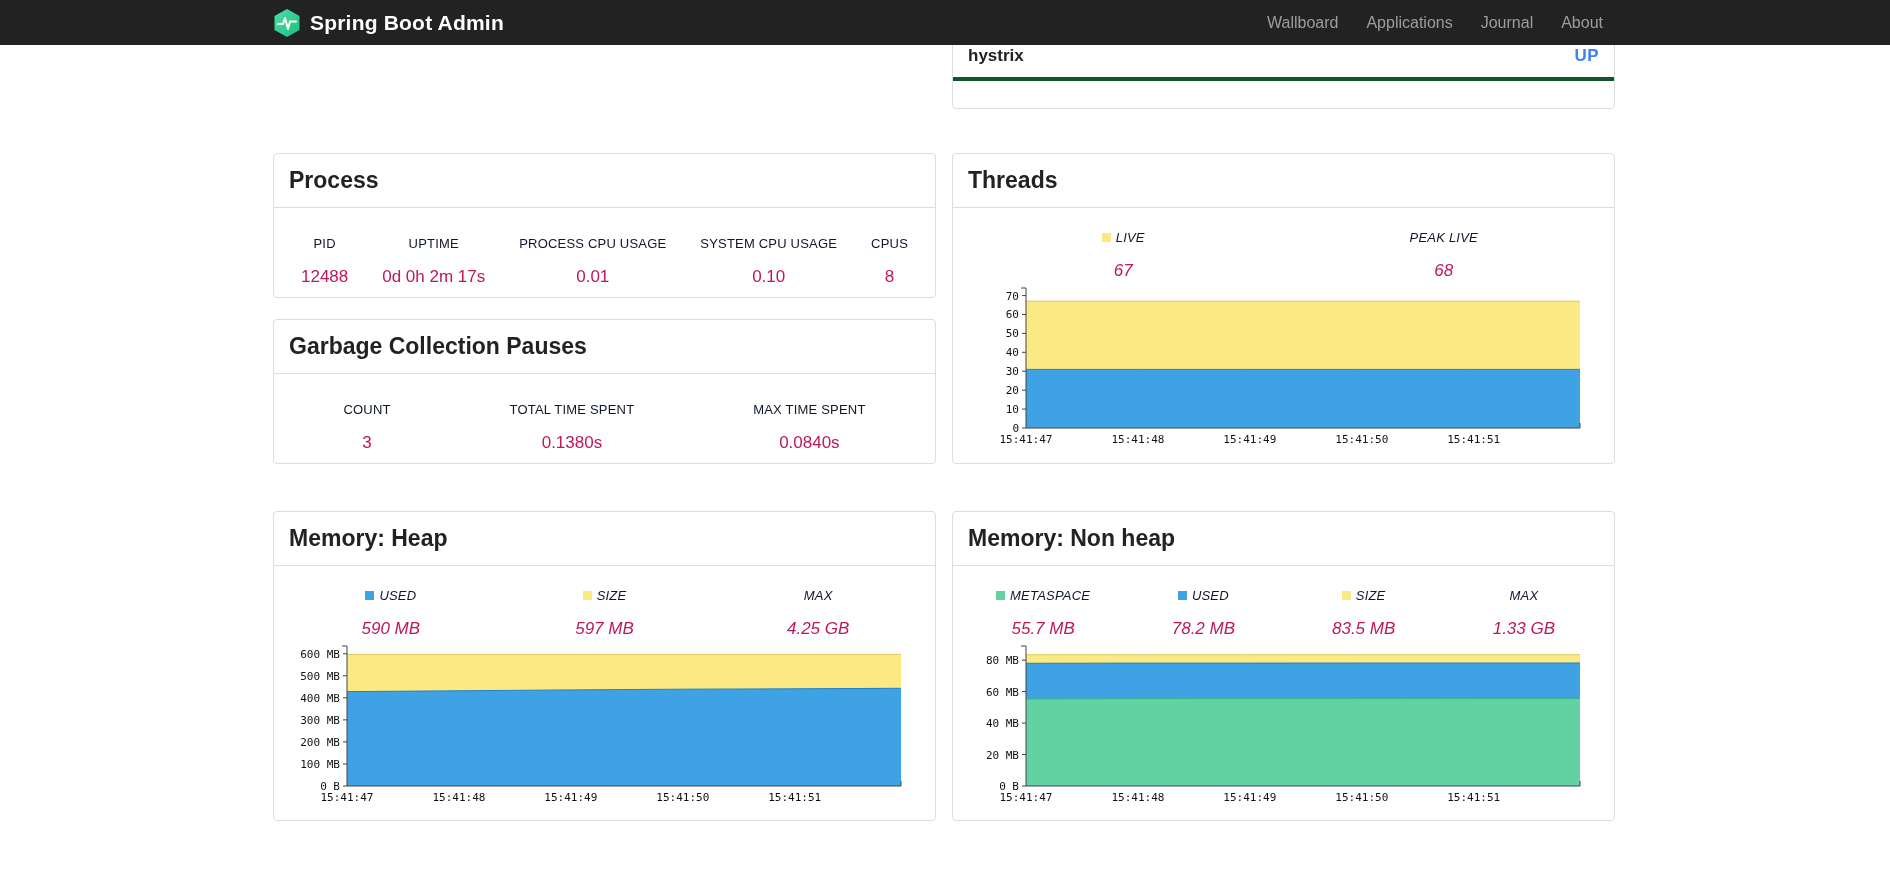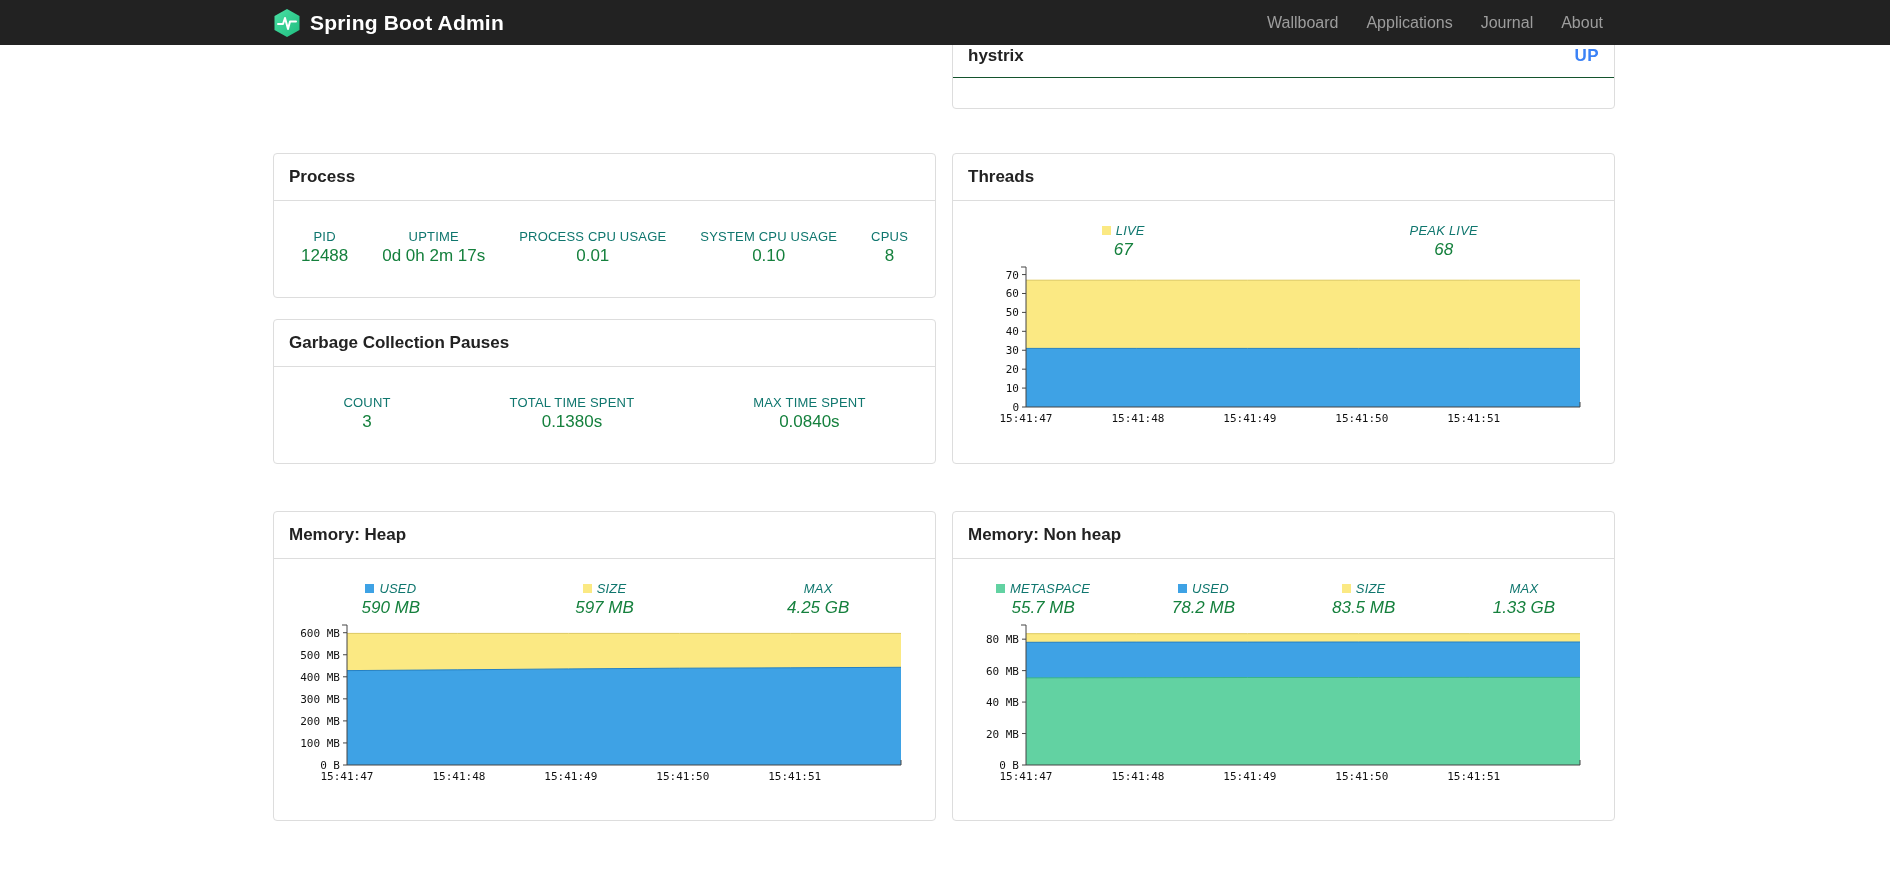--- a/index.html
+++ b/index.html
@@ -27,33 +27,33 @@
   
   .container{
     position:relative;width:1344px;margin:0 auto;height:892px;
   }
   .panel{
     position:absolute;background:#fff;border:1px solid #ddd;border-radius:4px;
     box-sizing:border-box;overflow:hidden;
   }
   .panel-header{
     padding:13px 15px;border-bottom:1px solid #ddd;
-    font-size:17px;font-weight:bold;color:#222;
+    font-size:23px;font-weight:bold;color:#222;
   }
   .stats-row{display:flex;justify-content:space-around;text-align:center;padding:28px 10px 0;}
   .legend-row{display:flex;text-align:center;padding:22px 10px 0;font-style:italic;}
   .legend-item{flex:1;}
-  .stat-label{font-size:13px;color:#0f766e;letter-spacing:.2px;}
-  .stat-value{font-size:17px;color:#15803d;margin-top:2px;}
+  .stat-label{font-size:13px;color:#0f172a;letter-spacing:.2px;}
+  .stat-value{font-size:17px;color:#be185d;margin-top:16px;}
   .swatch{display:inline-block;width:9px;height:9px;margin-right:5px;}
   .chart-wrap{padding-left:15px;margin-top:0;}
   
   .health-row{
     display:flex;justify-content:space-between;align-items:flex-end;
-    padding:11px 15px;border-bottom:1px solid #14532d;
+    padding:11px 15px;border-bottom:4px solid #14532d;
     font-size:17px;font-weight:bold;
   }
   .health-name{color:#222;}
   .health-status{font-weight:bold;letter-spacing:.5px;}
   .health-pad{height:29px;}
 
   
   #hystrix-panel{left:679px;top:34px;width:663px;height:75px;}
   #process-panel{left:0;top:153px;width:663px;height:145px;}
   #threads-panel{left:679px;top:153px;width:663px;height:311px;}

